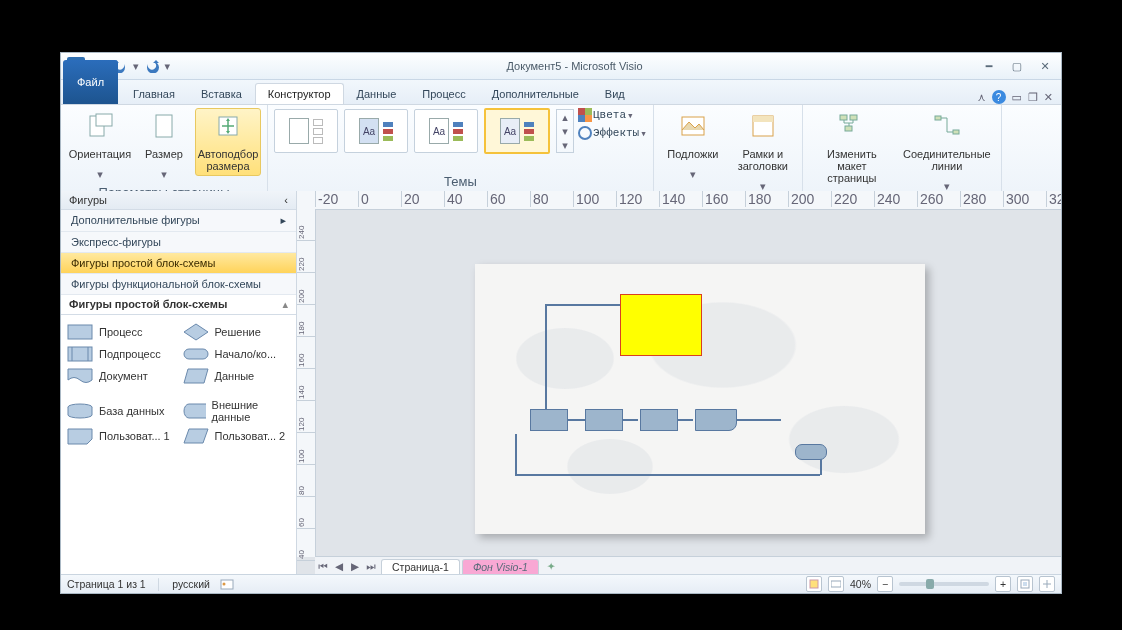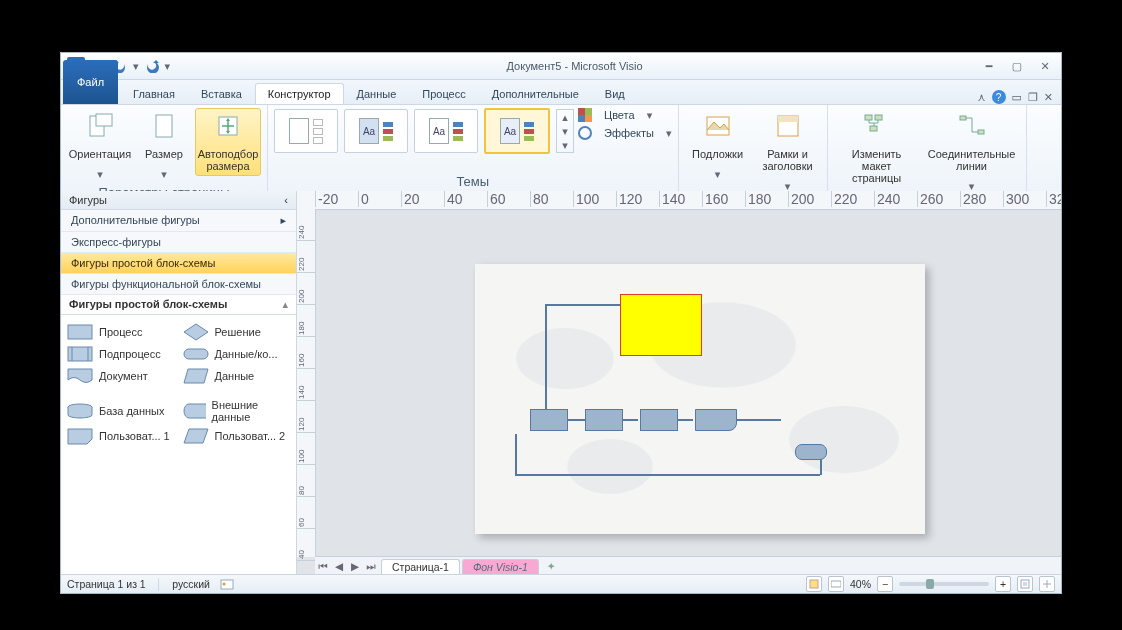--- a/index.html
+++ b/index.html
@@ -34,21 +34,21 @@
   .bigicon { width:28px; height:28px; display:flex; align-items:center; justify-content:center; }
   .theme-row { display:flex; gap:6px; align-items:center; }
   .theme { width:62px; height:42px; background:#fff; border:1px solid #c5d1dd; border-radius:2px; display:flex; align-items:center; justify-content:center; gap:4px; cursor:pointer; }
   .theme.sel { border:2px solid #f5c23b; background:#fff7d8; }
   .swatch { width:18px; height:24px; border:1px solid #9aa; color:#446; display:flex; align-items:center; justify-content:center; font-size:10px;}
   .bars { width:10px; display:flex; flex-direction:column; gap:2px; }
   .bar { height:5px; }
   .theme-scroll { width:16px; height:42px; border:1px solid #c5d1dd; display:flex; flex-direction:column; }
   .theme-scroll div{ flex:1; display:flex; align-items:center; justify-content:center; color:#667; }
   .mini { display:flex; flex-direction:column; gap:4px; justify-content:center; }
-  .mini .row { display:flex; align-items:center; gap:12px; color:#33475a; cursor:pointer; }
+  .mini .row { display:flex; align-items:center; gap:1px; color:#33475a; cursor:pointer;font-family:Liberation Mono, monospace; }
   .mico { width:14px; height:14px; }
 
   
   .workspace { position:absolute; top:138px; left:0; right:0; bottom:18px; display:flex; }
   .shapes-pane { width:235px; background:#f6f8fb; border-right:1px solid #cfd8e2; display:flex; flex-direction:column; }
   .sp-head { background:linear-gradient(#f0f4f9,#e4ebf3); padding:3px 8px; border-bottom:1px solid #d3dce6; display:flex; align-items:center; justify-content:space-between; }
   .sp-item { padding:4px 10px; border-bottom:1px solid #e3e9f0; cursor:pointer; display:flex; justify-content:space-between; color:#33475a; }
   .sp-item.sel { background:linear-gradient(#ffe9a0,#ffd35a); color:#3a2a00; }
   .sp-sub { background:#fff; border-bottom:1px solid #d3dce6; padding:3px 8px; font-weight:bold; display:flex; justify-content:space-between; }
   .stencil { flex:1; overflow:hidden; background:#fff; padding:4px 6px; }
@@ -348,21 +348,21 @@
                   <rect x="1" y="2" width="24" height="14" fill="#b8cde2" stroke="#6a89ac"></rect>
                   <line x1="5" y1="2" x2="5" y2="16" stroke="#6a89ac"></line>
                   <line x1="21" y1="2" x2="21" y2="16" stroke="#6a89ac"></line>
                 </svg>
                 <span>Подпроцесс</span>
               </div>
             <div class="sc">
                 <svg class="sicon">
                   <rect x="1" y="4" width="24" height="10" rx="5" fill="#b8cde2" stroke="#6a89ac"></rect>
                 </svg>
-                <span>Данные/ко...</span>
+                <span>Начало/ко...</span>
               </div>
           </div>
           <div class="srow">
             <div class="sc">
                 <svg class="sicon">
                   <path d="M1 2 h24 v11 q-6 5 -12 0 t-12 0 z" fill="#b8cde2" stroke="#6a89ac"></path>
                 </svg>
                 <span>Документ</span>
               </div>
             <div class="sc">

